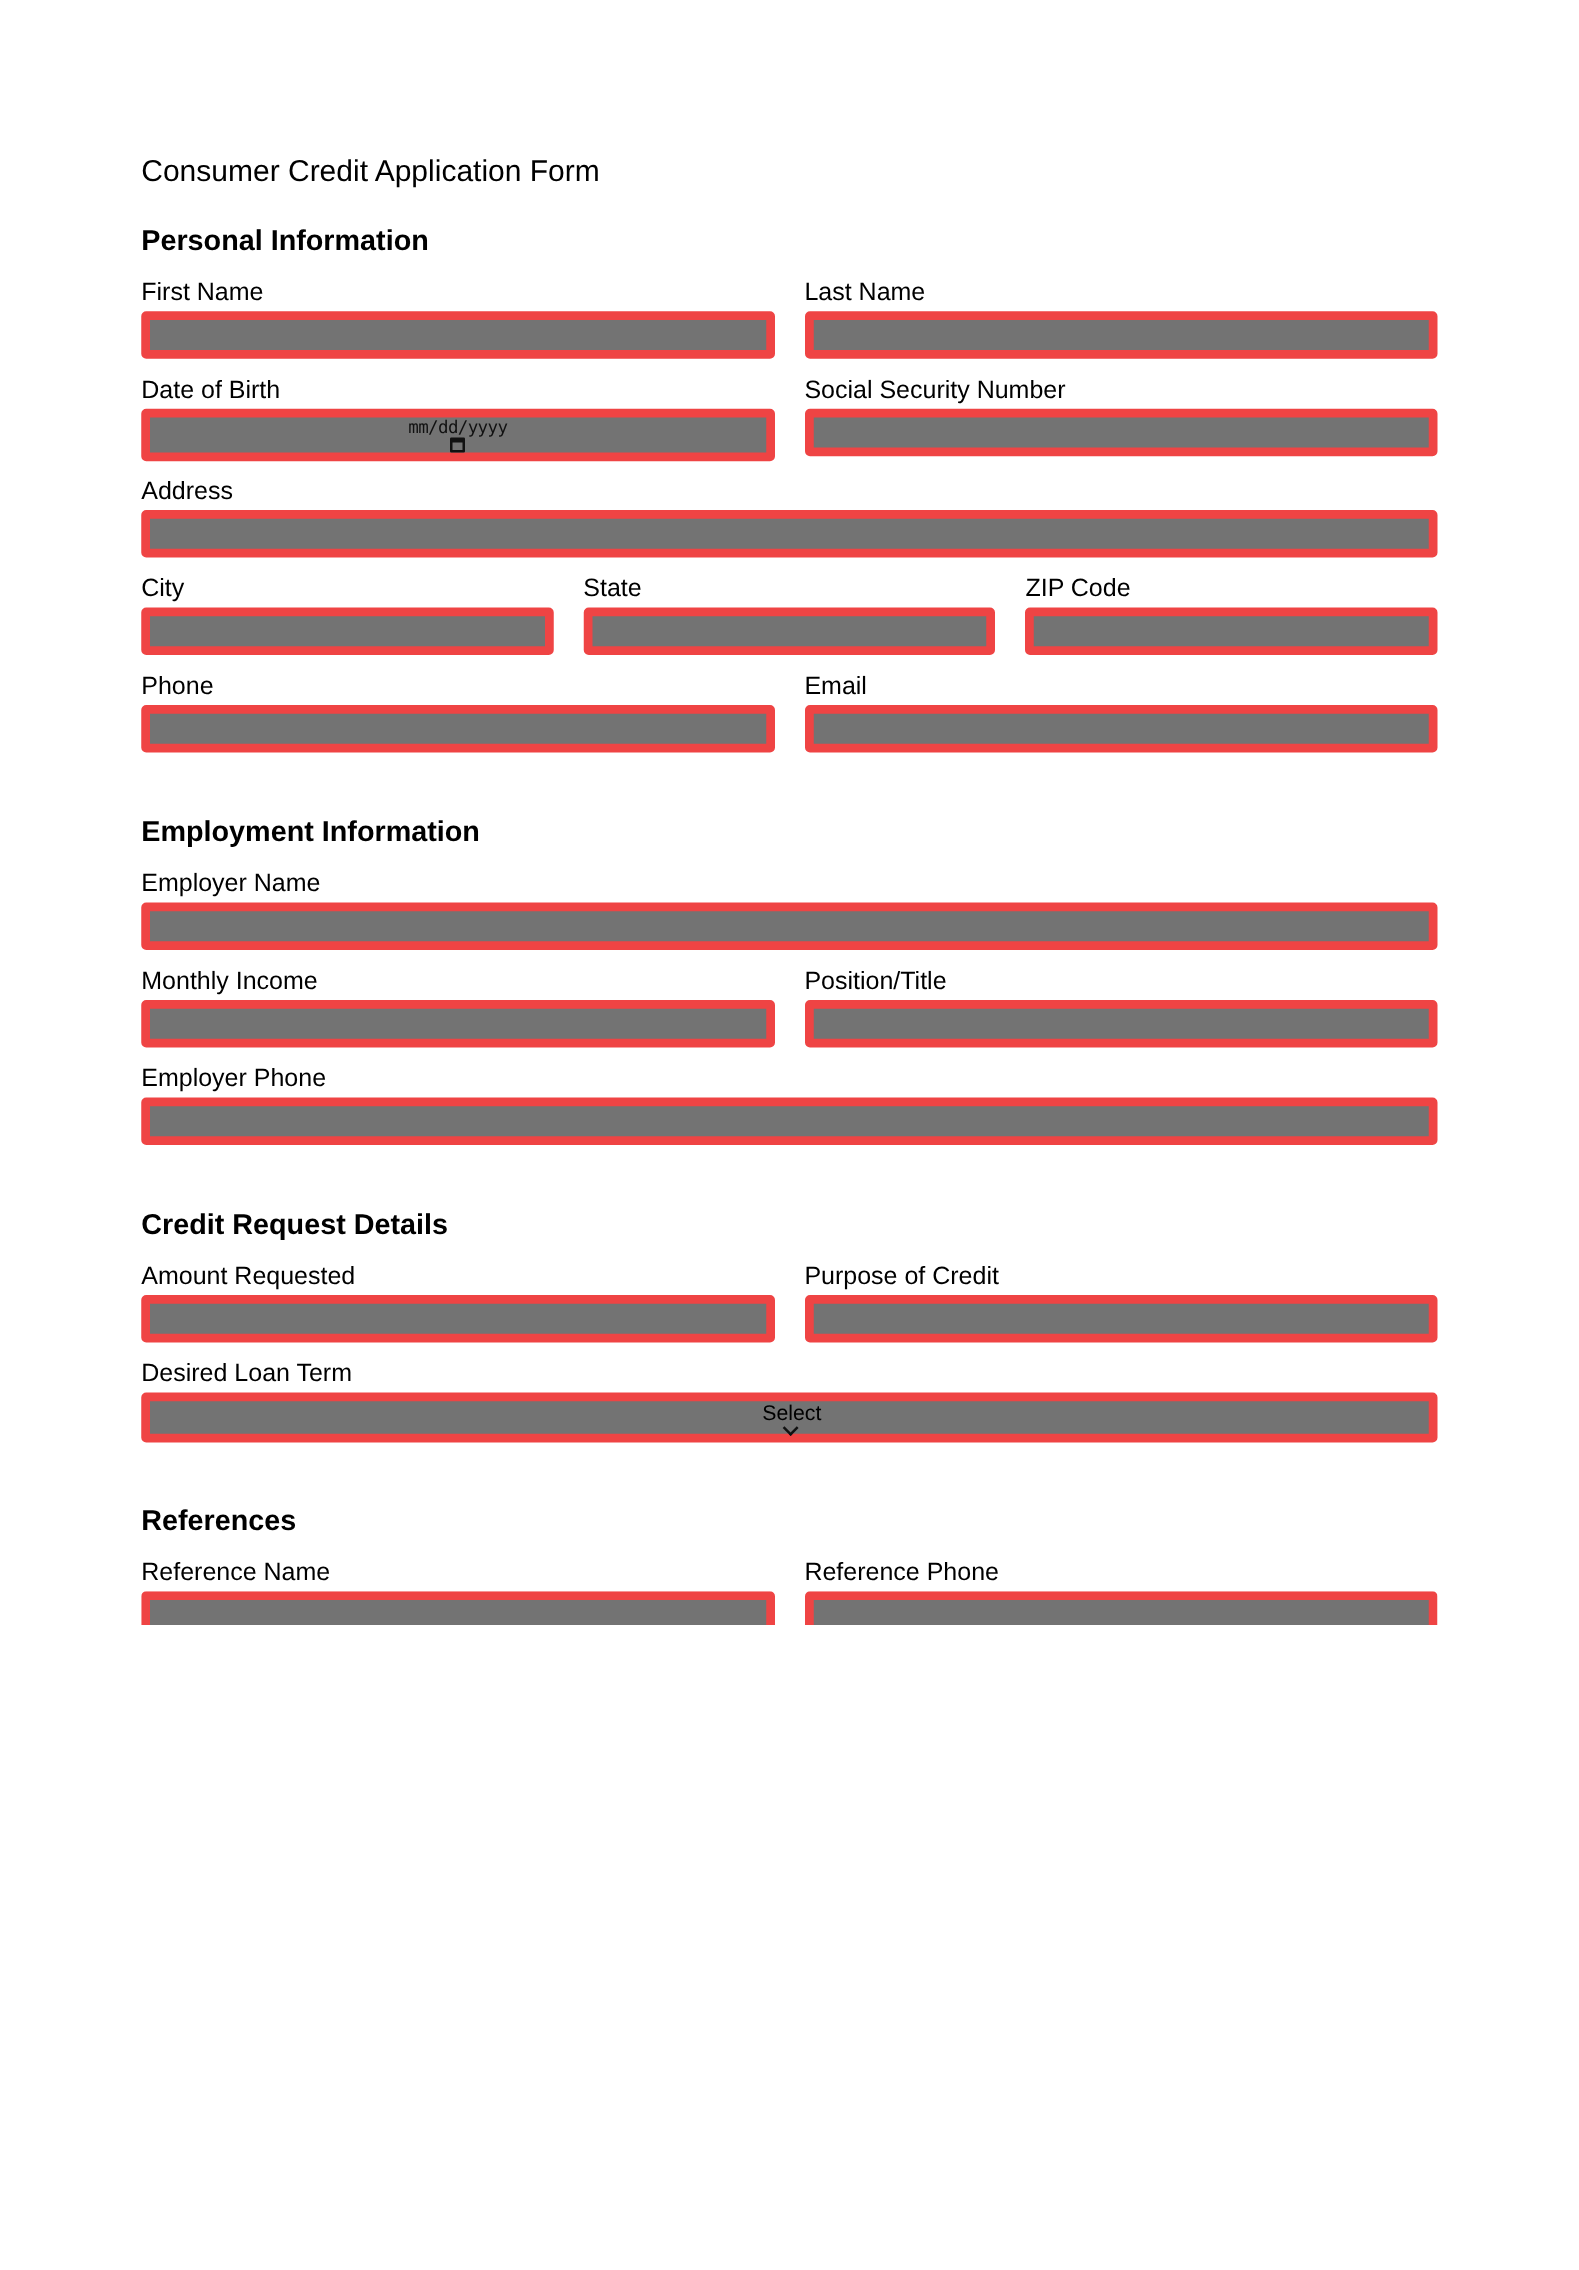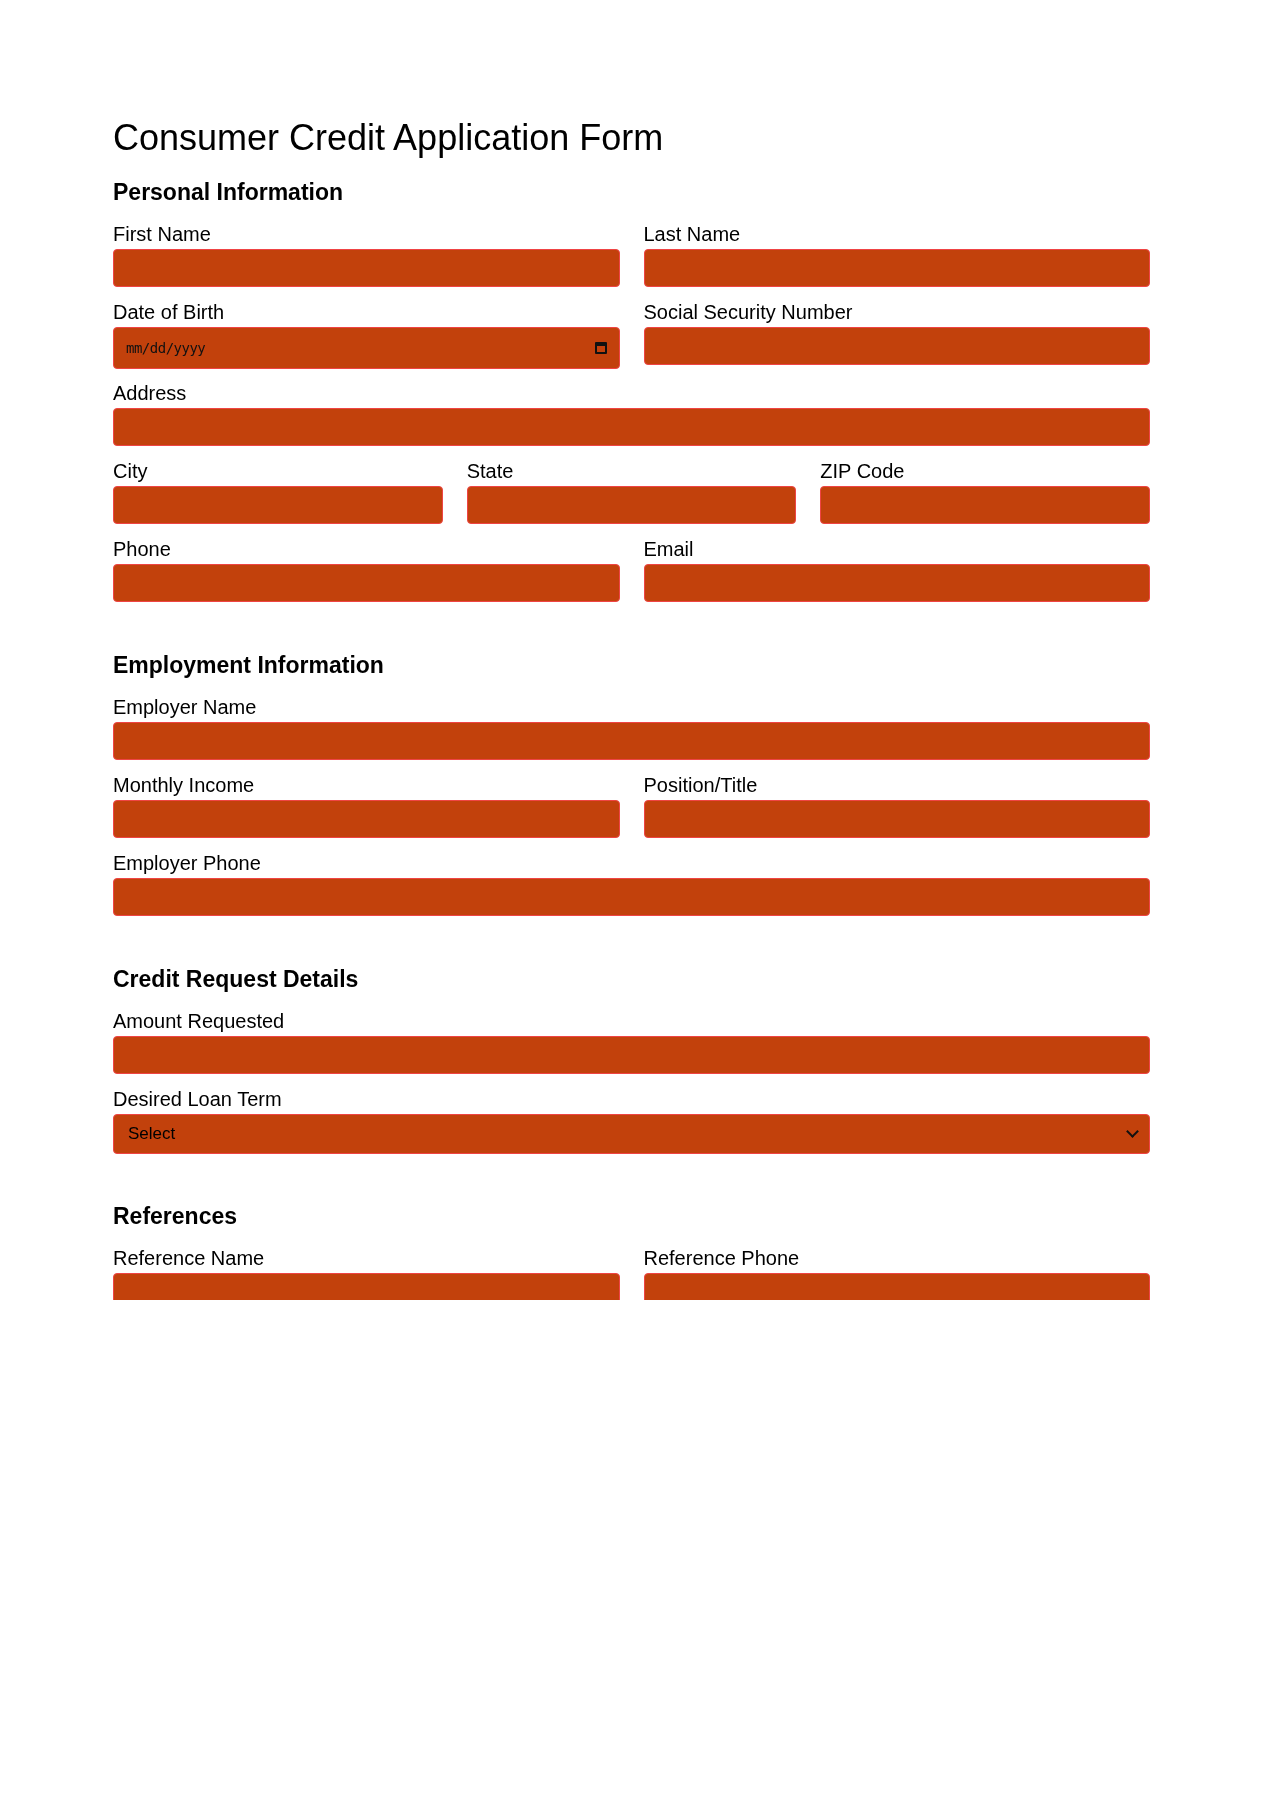--- a/index.html
+++ b/index.html
@@ -1,25 +1,25 @@
 <!DOCTYPE html>
 <html><head>
 <meta charset="utf-8">
 <style>
   html, body { margin: 0; padding: 0; background: #ffffff; }
   body { width: 1263px; height: 1816px; position: relative; overflow: hidden;
          font-family: "Liberation Sans", sans-serif; color: #000; }
   .container { position: absolute; left: 113px; top: 0; width: 1037px; }
-  h1 { position: absolute; left: 0; top: 118px; margin: 0; font-size: 36px; font-weight: normal; line-height: 40px; white-space: nowrap; }
+  h1 { position: absolute; left: 0; top: 118px; margin: 0; font-size: 24px; font-weight: normal; line-height: 40px; white-space: nowrap; }
   h2 { position: absolute; left: 0; margin: 0; font-size: 23px; font-weight: bold; line-height: 28px; white-space: nowrap; }
   .row { position: absolute; left: 0; width: 1037px; display: flex; gap: 24px; }
   .field { flex: 1 1 0; min-width: 0; }
   .lbl { display: block; font-size: 20px; line-height: 18px; height: 18px; margin: 0 0 6px 0; white-space: nowrap; }
-  .inp { box-sizing: border-box; width: 100%; height: 38px; border: 1px solid #ef4444; border-radius: 4px; background: #c2410c;
-         font-family: "Liberation Sans", sans-serif; font-size: 16px; padding: 0 10px; }
+  .inp { box-sizing: border-box; width: 100%; height: 38px; border: 7px solid #ef4444; border-radius: 4px; background: #737373;
+         font-family: "Liberation Sans", sans-serif; font-size: 16px; padding: 0 10px; flex-direction: column; }
   .date { height: 42px; display: flex; align-items: center; justify-content: space-between; padding: 0 12px; }
   .date-text { font-family: "DejaVu Sans Mono", monospace; font-size: 14px; color: #111; letter-spacing: -0.5px; }
   .cal { width: 12px; height: 12px; border: 2px solid #111; border-top-width: 4px; box-sizing: border-box; border-radius: 1px; }
   .select { height: 40px; display: flex; align-items: center; justify-content: space-between; padding: 0 10px 0 14px; }
   .select-text { font-size: 17px; }
   .chev { width: 7px; height: 7px; border-right: 2.5px solid #111; border-bottom: 2.5px solid #111; transform: rotate(45deg); margin-top: -5px; margin-right: 2px; }
   .clip { position: absolute; left: 0; top: 1273px; width: 1037px; height: 27px; overflow: hidden; display: flex; gap: 24px; }
   .clip .inp { flex: 1 1 0; }
 </style>
 </head>
@@ -116,20 +116,24 @@
     </div>
   </div>
 
   <h2 style="top:965px">Credit Request Details</h2>
 
   <div class="row" style="top:1012px">
     <div class="field">
       <label class="lbl">Amount Requested</label>
       <input class="inp" type="text" value="" style="">
     </div>
+    <div class="field">
+      <label class="lbl">Purpose of Credit</label>
+      <input class="inp" type="text" value="" style="">
+    </div>
   </div>
 
   <div class="row" style="top:1090px">
     <div class="field">
       <label class="lbl">Desired Loan Term</label>
       <div class="inp select">
         <span class="select-text">Select</span>
         <span class="chev"></span>
       </div>
     </div>

